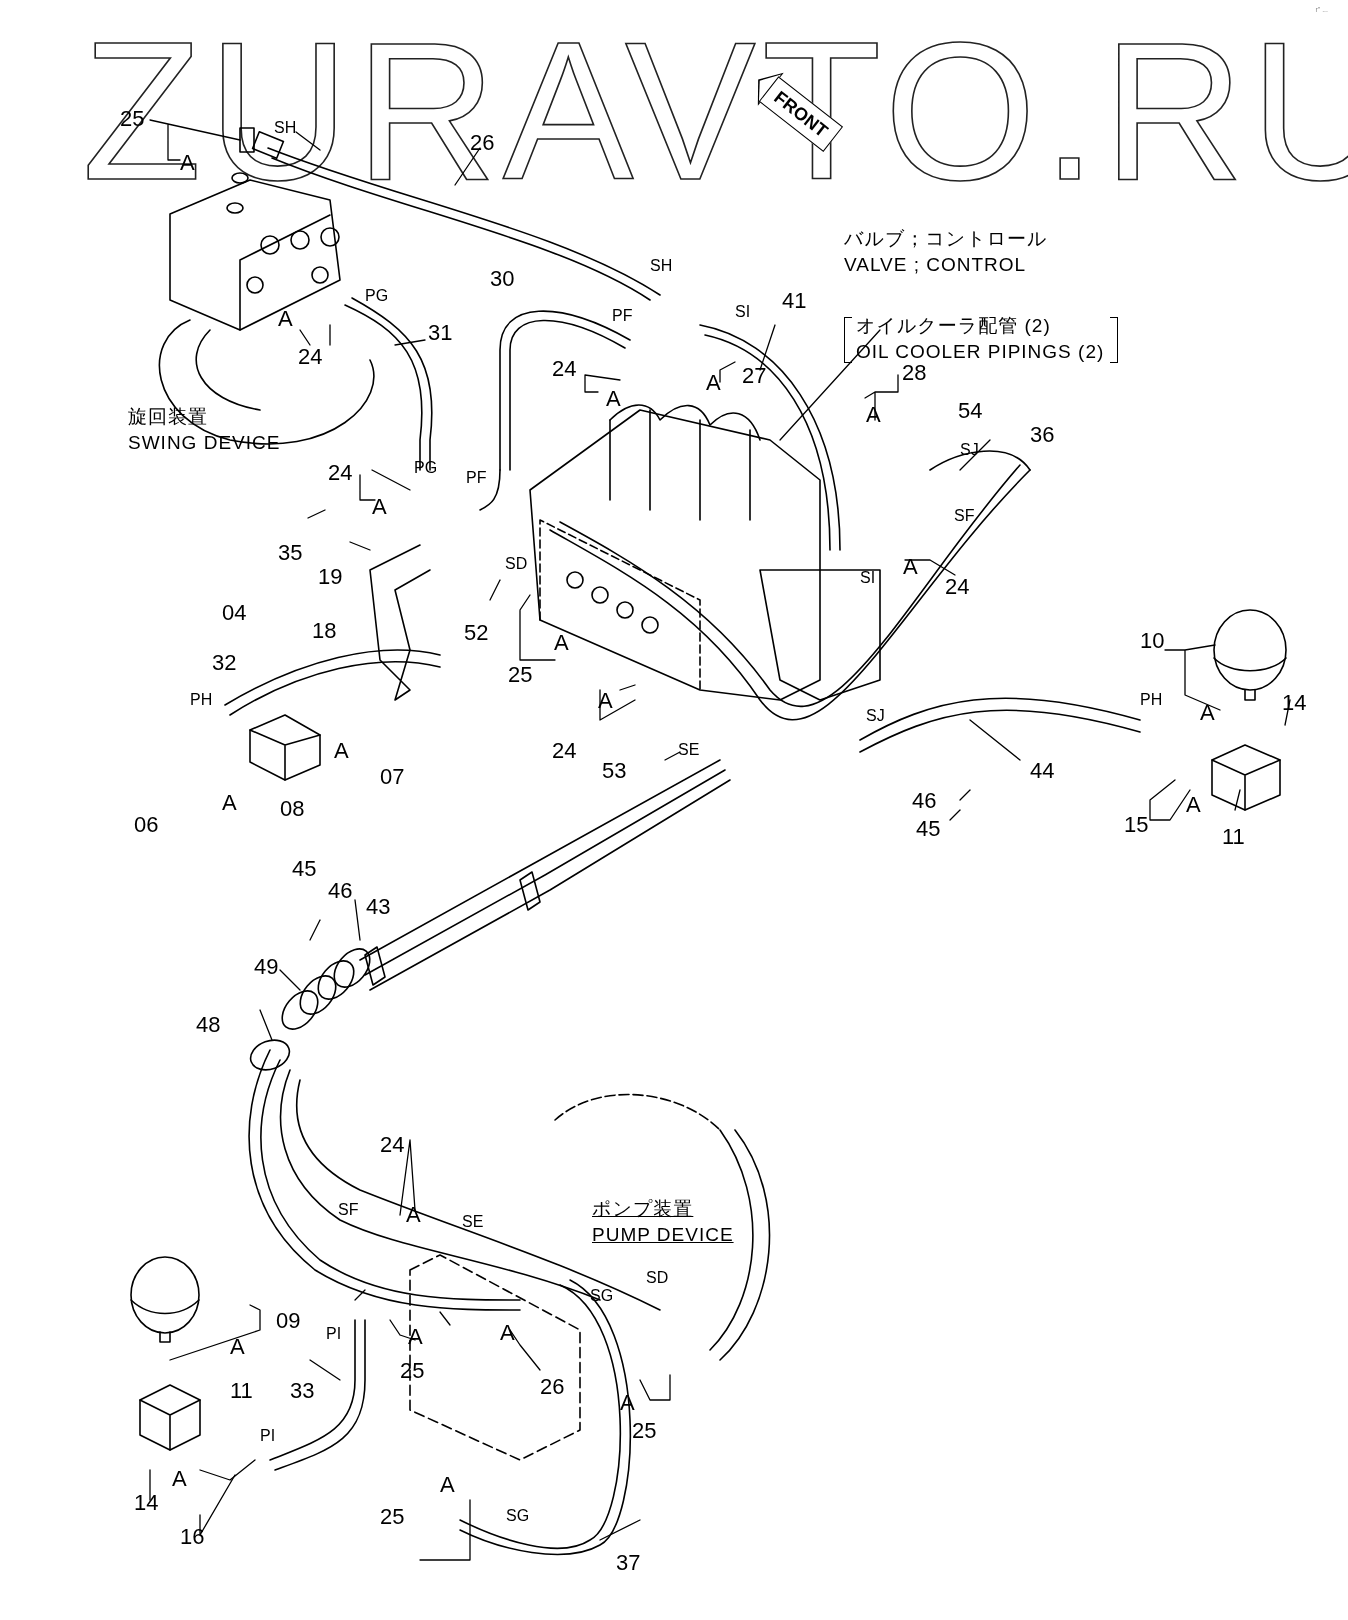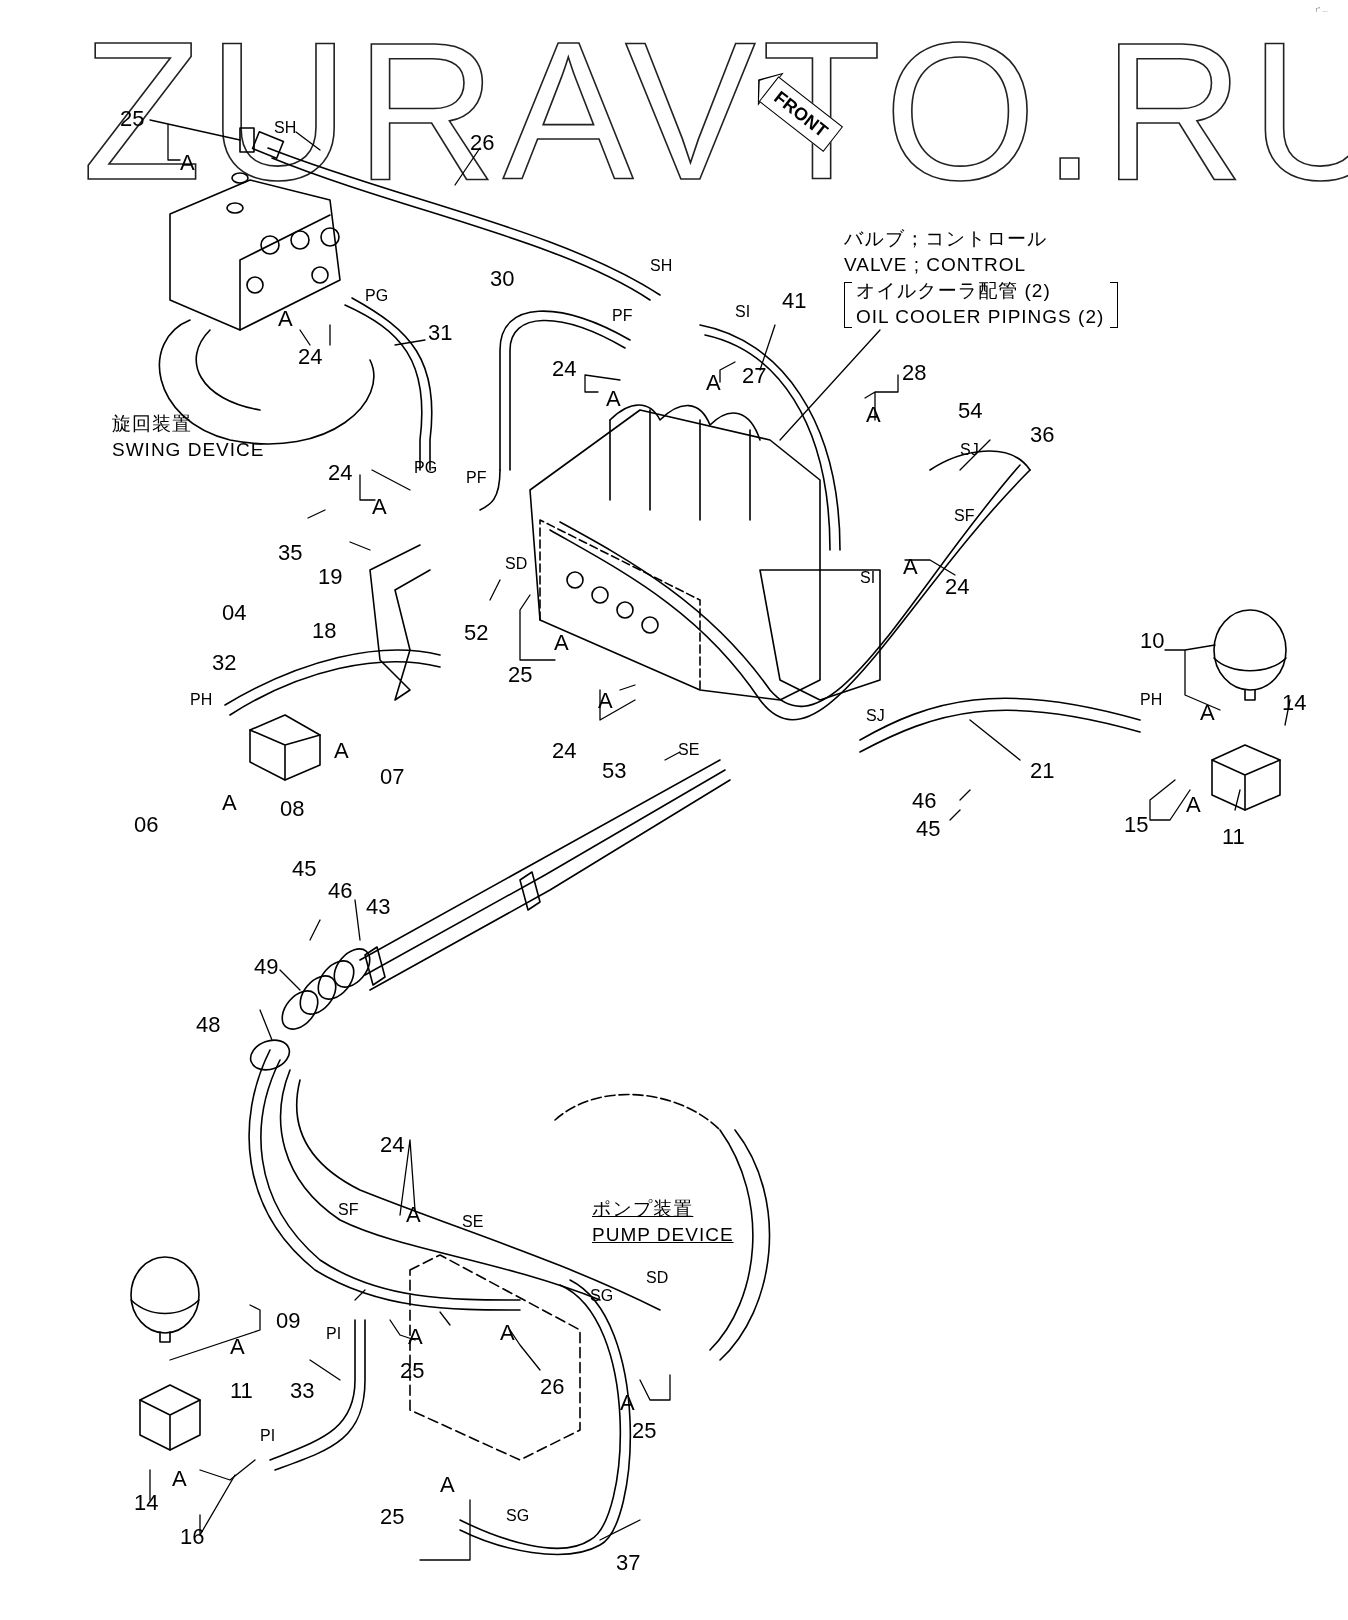--- a/index.html
+++ b/index.html
@@ -184,28 +184,28 @@
       <path d="M200 1515 L200 1535 L235 1475"></path>
       <path d="M640 1520 L600 1540"></path>
       <path d="M470 1500 L470 1560 L420 1560"></path>
       <path d="M640 1380 L650 1400 L670 1400 L670 1375"></path>
     </g>
   </svg>
 
   <div class="cap" style="left:844px;top:226px;">
     <div>バルブ；コントロール</div>
     <div>VALVE ; CONTROL</div>
-    <div style="position:relative;padding-left:12px;">
+    <div style="position:relative;padding-left:12px;margin-top:35px;">
       <div>オイルクーラ配管 (2)</div>
       <div>OIL COOLER PIPINGS (2)</div>
       <span style="position:absolute;left:0;top:4px;width:7px;height:44px;border:1.5px solid #000;border-right:none;"></span>
       <span style="position:absolute;right:-14px;top:4px;width:7px;height:44px;border:1.5px solid #000;border-left:none;"></span>
     </div>
   </div>
-  <div class="cap" style="left:112px;top:404px;margin-top:7px;">
+  <div class="cap" style="left:128px;top:404px;">
     <div>旋回装置</div>
     <div>SWING DEVICE</div>
   </div>
   <div class="cap" style="left:592px;top:1196px;text-decoration:underline;">
     <div>ポンプ装置</div>
     <div>PUMP DEVICE</div>
   </div>
 
   <div id="labels">
     <span class="lbl" style="left:120px;top:108px">25</span>
@@ -255,21 +255,21 @@
     <span class="lbl" style="left:280px;top:798px">08</span>
     <span class="lbl" style="left:598px;top:690px">A</span>
     <span class="lbl" style="left:552px;top:740px">24</span>
     <span class="lbl" style="left:602px;top:760px">53</span>
     <span class="lbl port" style="left:678px;top:742px">SE</span>
     <span class="lbl" style="left:1140px;top:630px">10</span>
     <span class="lbl" style="left:1200px;top:702px">A</span>
     <span class="lbl" style="left:1282px;top:692px">14</span>
     <span class="lbl port" style="left:1140px;top:692px">PH</span>
     <span class="lbl port" style="left:866px;top:708px">SJ</span>
-    <span class="lbl" style="left:1030px;top:760px">21</span>
+    <span class="lbl" style="left:1030px;top:760px">44</span>
     <span class="lbl" style="left:912px;top:790px">46</span>
     <span class="lbl" style="left:916px;top:818px">45</span>
     <span class="lbl" style="left:1124px;top:814px">15</span>
     <span class="lbl" style="left:1186px;top:794px">A</span>
     <span class="lbl" style="left:1222px;top:826px">11</span>
     <span class="lbl" style="left:292px;top:858px">45</span>
     <span class="lbl" style="left:328px;top:880px">46</span>
     <span class="lbl" style="left:366px;top:896px">43</span>
     <span class="lbl" style="left:254px;top:956px">49</span>
     <span class="lbl" style="left:196px;top:1014px">48</span>

